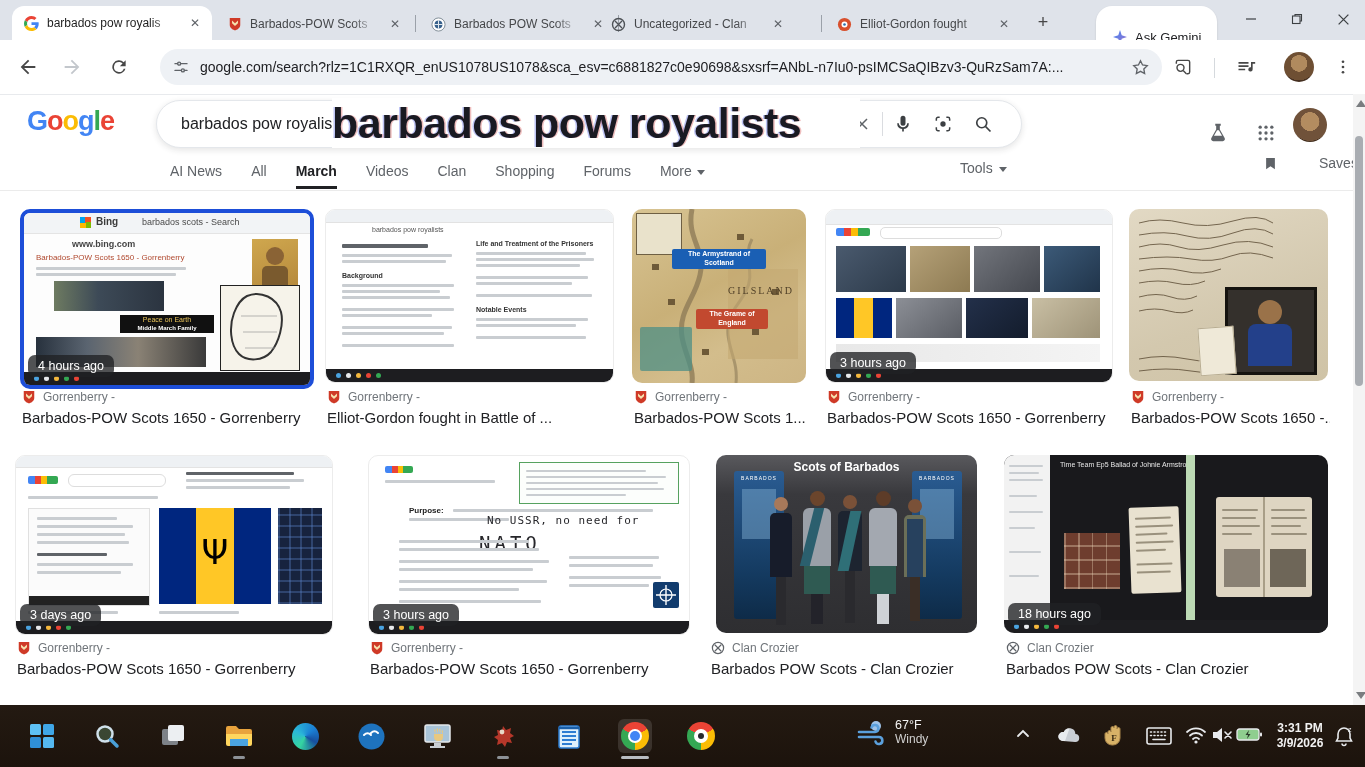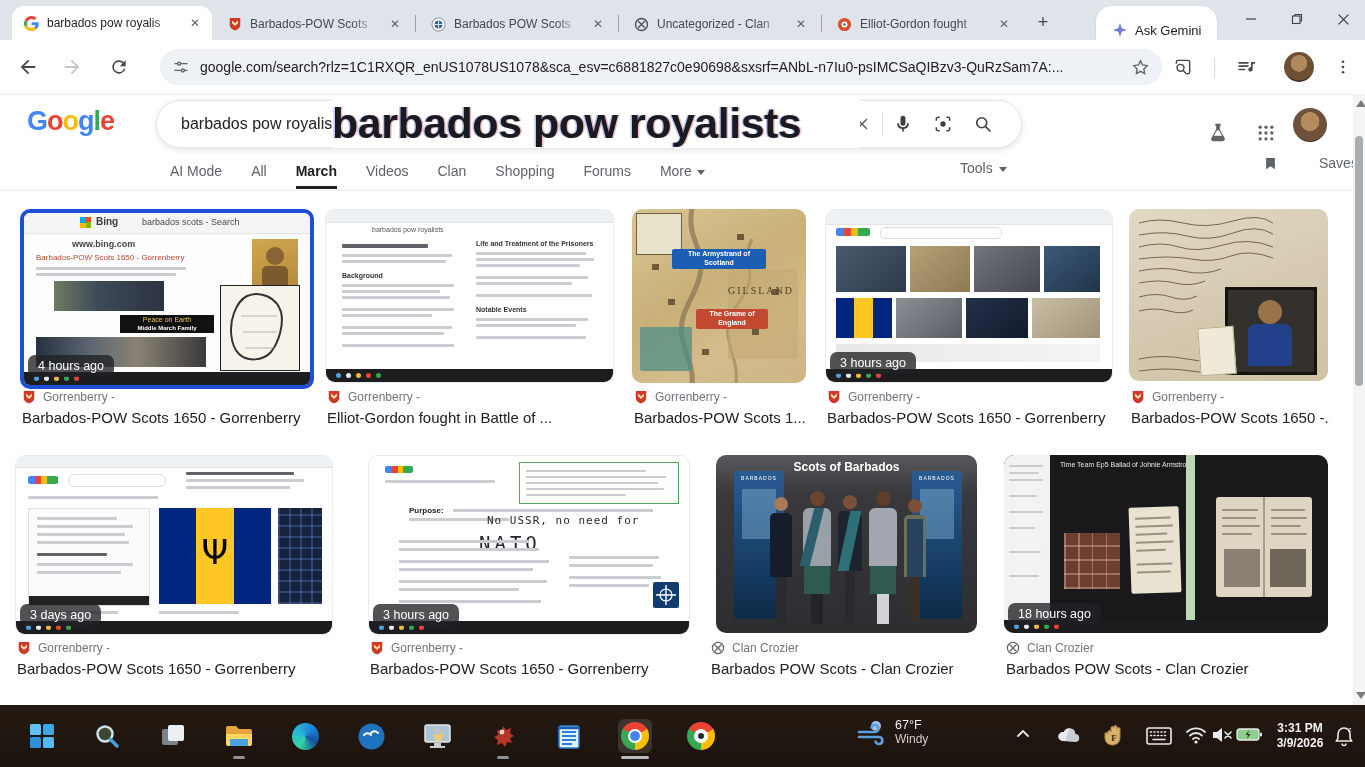--- a/index.html
+++ b/index.html
@@ -12,21 +12,21 @@
   .tabstrip{left:0;top:0;width:1365px;height:40px;background:#dfe3ea;}
   .tab{top:8px;height:32px;display:flex;align-items:center;gap:8px;padding:0 8px 0 12px;
        box-sizing:border-box;font-size:12px;color:#45474a;cursor:pointer;}
   .tab.active{background:#fff;border-radius:12px 12px 0 0;color:#1f1f1f;height:34px;top:6px;}
   .tab .ttl{flex:1;white-space:nowrap;overflow:hidden;max-width:132px;
             -webkit-mask-image:linear-gradient(90deg,#000 80%,transparent);mask-image:linear-gradient(90deg,#000 80%,transparent);}
   .tab .x{font-size:12px;color:#5f6368;width:18px;height:18px;line-height:18px;text-align:center;border-radius:50%;}
   .tabsep{top:15px;width:1px;height:17px;background:#9ba1a9;}
   .newtab{top:10px;width:26px;height:26px;text-align:center;line-height:24px;font-size:18px;color:#474747;cursor:pointer;}
   .gemini{top:6px;height:30px;background:#fff;border-radius:16px;display:flex;align-items:center;gap:7px;
-          padding:9px 16px;font-size:13px;color:#202124;box-shadow:0 1px 2px rgba(0,0,0,.15);cursor:pointer;}
+          padding:16px 16px;font-size:13px;color:#202124;box-shadow:0 1px 2px rgba(0,0,0,.15);cursor:pointer;}
   .winctl{top:0;width:44px;height:38px;display:flex;align-items:center;justify-content:center;cursor:pointer;}
 
   
   .toolbar{left:0;top:40px;width:1365px;height:54px;background:#fff;border-bottom:1px solid #e8eaed;}
   .tbtn{width:32px;height:32px;display:flex;align-items:center;justify-content:center;cursor:pointer;border-radius:50%;}
   .omnibox{left:160px;top:9px;width:1002px;height:36px;background:#eef1f5;border-radius:18px;
            display:flex;align-items:center;padding:0 12px;box-sizing:border-box;gap:10px;}
   .urltext{flex:1;font-size:14px;color:#202124;white-space:nowrap;overflow:hidden;}
 
   
@@ -120,21 +120,21 @@
             <circle cx="8" cy="8" r="7" fill="#fff" stroke="#7d8a94"></circle>
             <circle cx="8" cy="8" r="4.2" fill="#38618c"></circle>
             <path d="M8 3.5v9M3.5 8h9" stroke="#dfe7ee" stroke-width="1.1"></path>
           </svg>
       </span>
       <span class="ttl">Barbados POW Scots</span>
       <span class="x">✕</span>
     </div>
     <div class="abs tabsep" style="left:618px;"></div>
 
-    <div class="abs tab" style="left:622px;width:196px;">
+    <div class="abs tab" style="left:599px;width:196px;">
       <span>
         <svg width="15" height="15" viewBox="0 0 16 16">
             <circle cx="8" cy="8" r="6.4" fill="none" stroke="#4e5257" stroke-width="1.5"></circle>
             <path d="M4.3 4.3l7.4 7.4m0-7.4l-7.4 7.4" stroke="#4e5257" stroke-width="1.4"></path>
           </svg>
       </span>
       <span class="ttl">Uncategorized - Clan</span>
       <span class="x">✕</span>
     </div>
     <div class="abs tabsep" style="left:821px;"></div>
@@ -298,21 +298,21 @@
   <div class="abs saves" style="left:1263px;top:155px;gap:41px;">
     <span>
       <svg width="15" height="15" viewBox="0 0 24 24" fill="#5f6368">
           <path d="M5 3h14v18l-7-4.8L5 21z"></path>
         </svg>
     </span>
     <span>Saves</span>
   </div>
 
   <div class="abs gnav">
-    <a>AI Mode</a>
+    <a>AI News</a>
     <a>All</a>
     <a class="on">March</a>
     <a>Videos</a>
     <a>Clan</a>
     <a>Shopping</a>
     <a>Forums</a>
     <a>
         <span>More</span>
         <span class="caret"></span>
       </a>

